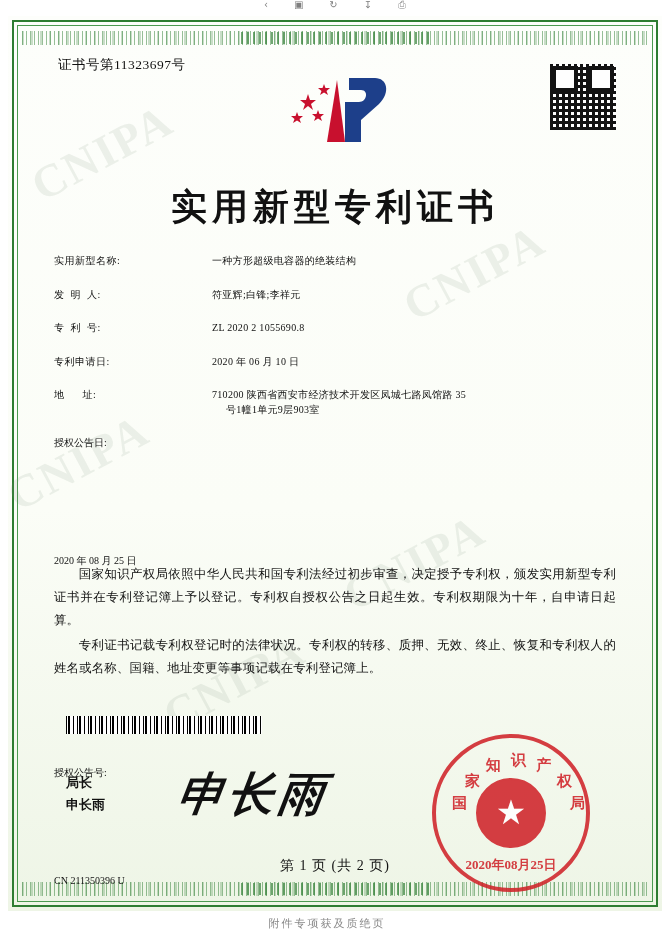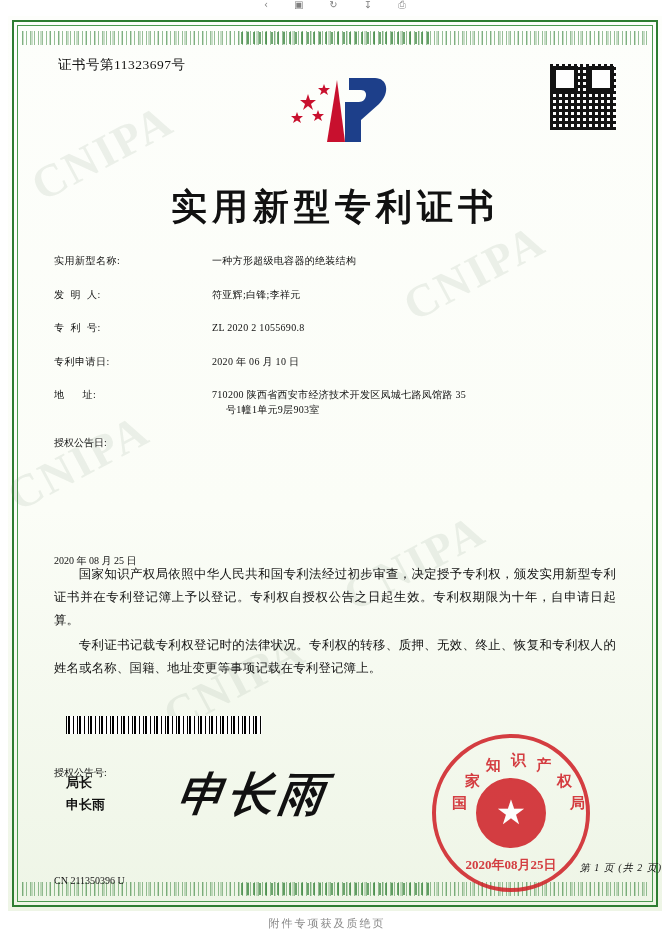--- a/index.html
+++ b/index.html
@@ -317,26 +317,25 @@
     font-size: 13px;
     font-weight: 700;
     color: #d0242a;
     white-space: nowrap;
   }
 
   .page-footer {
     position: absolute;
     left: 0; right: 0;
     bottom: 36px;
-    text-align: right;
-    font-family: "Liberation Serif", "DejaVu Serif", serif;
-    font-size: 10px;
+    text-align: center;
+    font-family: "Liberation Serif", "DejaVu Serif", serif;
+    font-size: 14px;
     color: #111;
     letter-spacing: 1px;
-    font-style: italic;
   }
 
   .below-page {
     position: absolute;
     left: 0; right: 16px;
     bottom: 2px;
     text-align: center;
     font-family: "Liberation Serif", "DejaVu Serif", serif;
     font-size: 11px;
     color: #6b6b6b;

